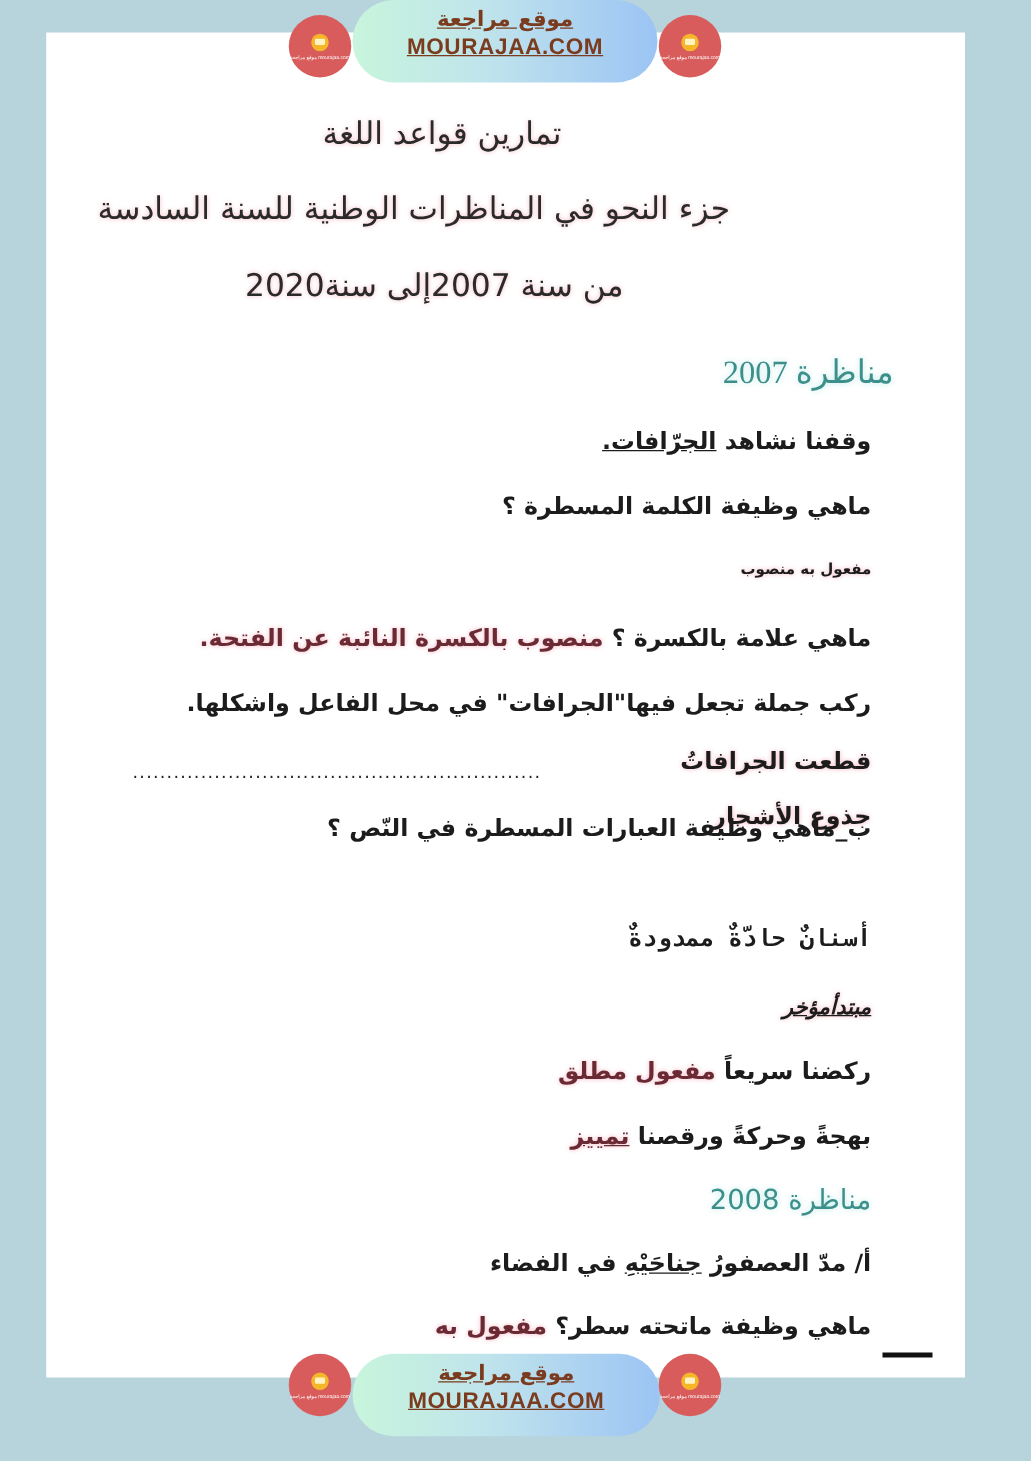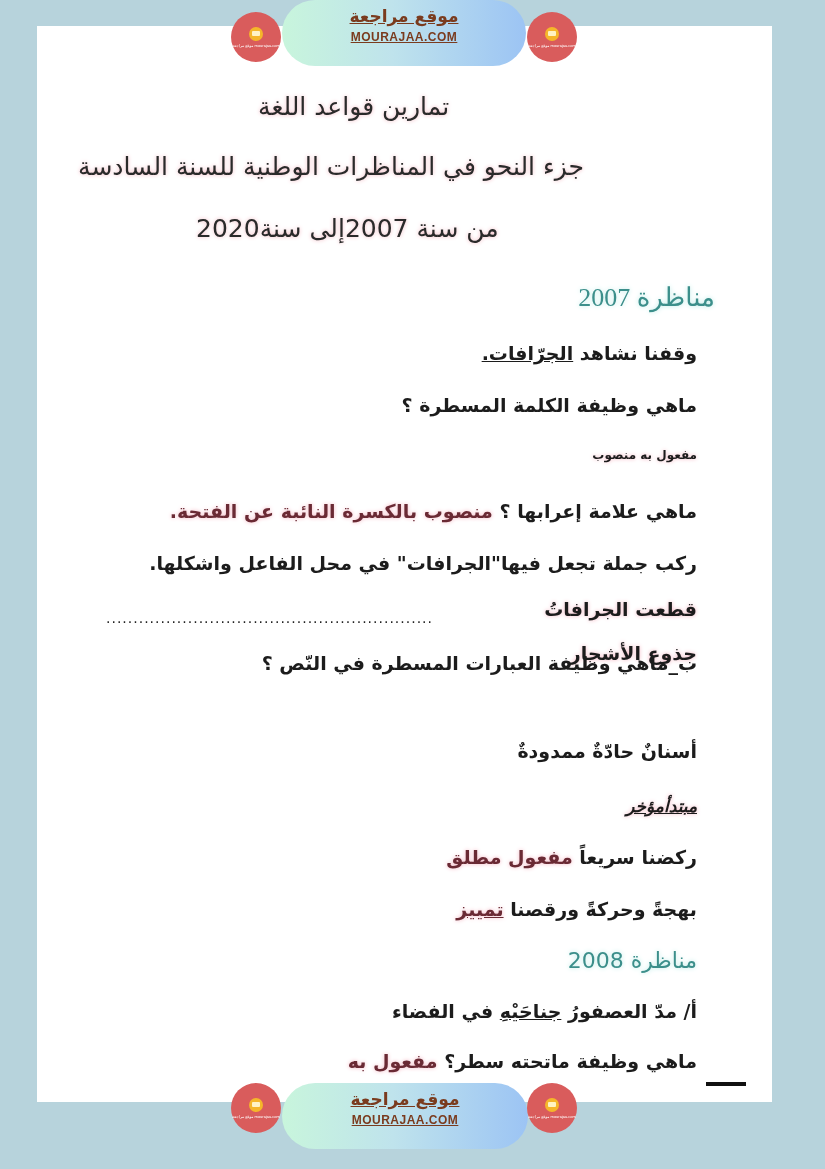--- a/index.html
+++ b/index.html
@@ -22,21 +22,21 @@
     z-index: 3;
   }
   .banner.top { top: 0px; }
   .banner.bottom { top: 1083px; width: 246px; left: 282px; }
   .banner .ar {
     display: block; font-size: 17px; line-height: 20px; padding-top: 6px;
     text-decoration: underline; direction: rtl;
   }
   .banner .en {
     display: block; font-family: "Liberation Sans", sans-serif;
-    font-size: 12px; line-height: 22px; letter-spacing: 0.5px;
+    font-size: 18px; line-height: 22px; letter-spacing: 0.5px;
     text-decoration: underline;
   }
   .logo {
     position: absolute; width: 50px; height: 50px; border-radius: 50%;
     background: #d95c5c; z-index: 3;
     display: flex; flex-direction: column; align-items: center; justify-content: center;
   }
   .logo .dot {
     width: 14px; height: 14px; border-radius: 50%; background: #f5b62a;
     display: flex; align-items: center; justify-content: center;
@@ -90,28 +90,28 @@
 <div class="line title t2">جزء النحو في المناظرات الوطنية للسنة السادسة</div>
 <div class="line title t3">من سنة 2007إلى سنة2020</div>
 
 <div class="line heading-year" style="top:282px; right:110px;font-family:Liberation Serif, serif;">مناظرة 2007</div>
 <div class="line q" style="top:342px;">
   <span>وقفنا نشاهد </span><span class="u">الجرّافات.</span>
 </div>
 <div class="line q" style="top:394px;">ماهي وظيفة الكلمة المسطرة ؟</div>
 <div class="line q answer" style="top:448px; font-size:12px;">مفعول به منصوب</div>
 <div class="line q" style="top:500px;">
-  <span>ماهي علامة إعرابها ؟ </span><span class="ans-inline">منصوب بالكسرة النائبة عن الفتحة.</span>
+  <span>ماهي علامة بالكسرة ؟ </span><span class="ans-inline">منصوب بالكسرة النائبة عن الفتحة.</span>
 </div>
 <div class="line q" style="top:552px;">ركب جملة تجعل فيها"الجرافات" في محل الفاعل واشكلها.</div>
 <div class="line q answer" style="top:598px;">قطعت الجرافاتُ</div>
 <div class="dots">............................................................</div>
 <div class="line q answer" style="top:642px;">جذوع الأشجار</div>
 <div class="line q" style="top:652px;">ب_ماهي وظيفة العبارات المسطرة في النّص ؟</div>
-<div class="line q" style="top:740px;">أسنانٌ حادّةٌ ممدودةٌ</div>
+<div class="line q" style="top:740px;font-family:Liberation Mono, monospace;">أسنانٌ حادّةٌ ممدودةٌ</div>
 <div class="line q answer u" style="top:796px; font-size:17px;font-style:italic;">مبتدأمؤخر</div>
 <div class="line q" style="top:846px;">
   <span>ركضنا سريعاً </span><span class="ans-inline">مفعول مطلق</span>
 </div>
 <div class="line q" style="top:898px;">
   <span>بهجةً وحركةً ورقصنا  </span><span class="ans-inline u">تمييز</span>
 </div>
 
 <div class="line heading-year" style="top:948px; font-size:22px;">مناظرة 2008</div>
 <div class="line q" style="top:1000px;">

